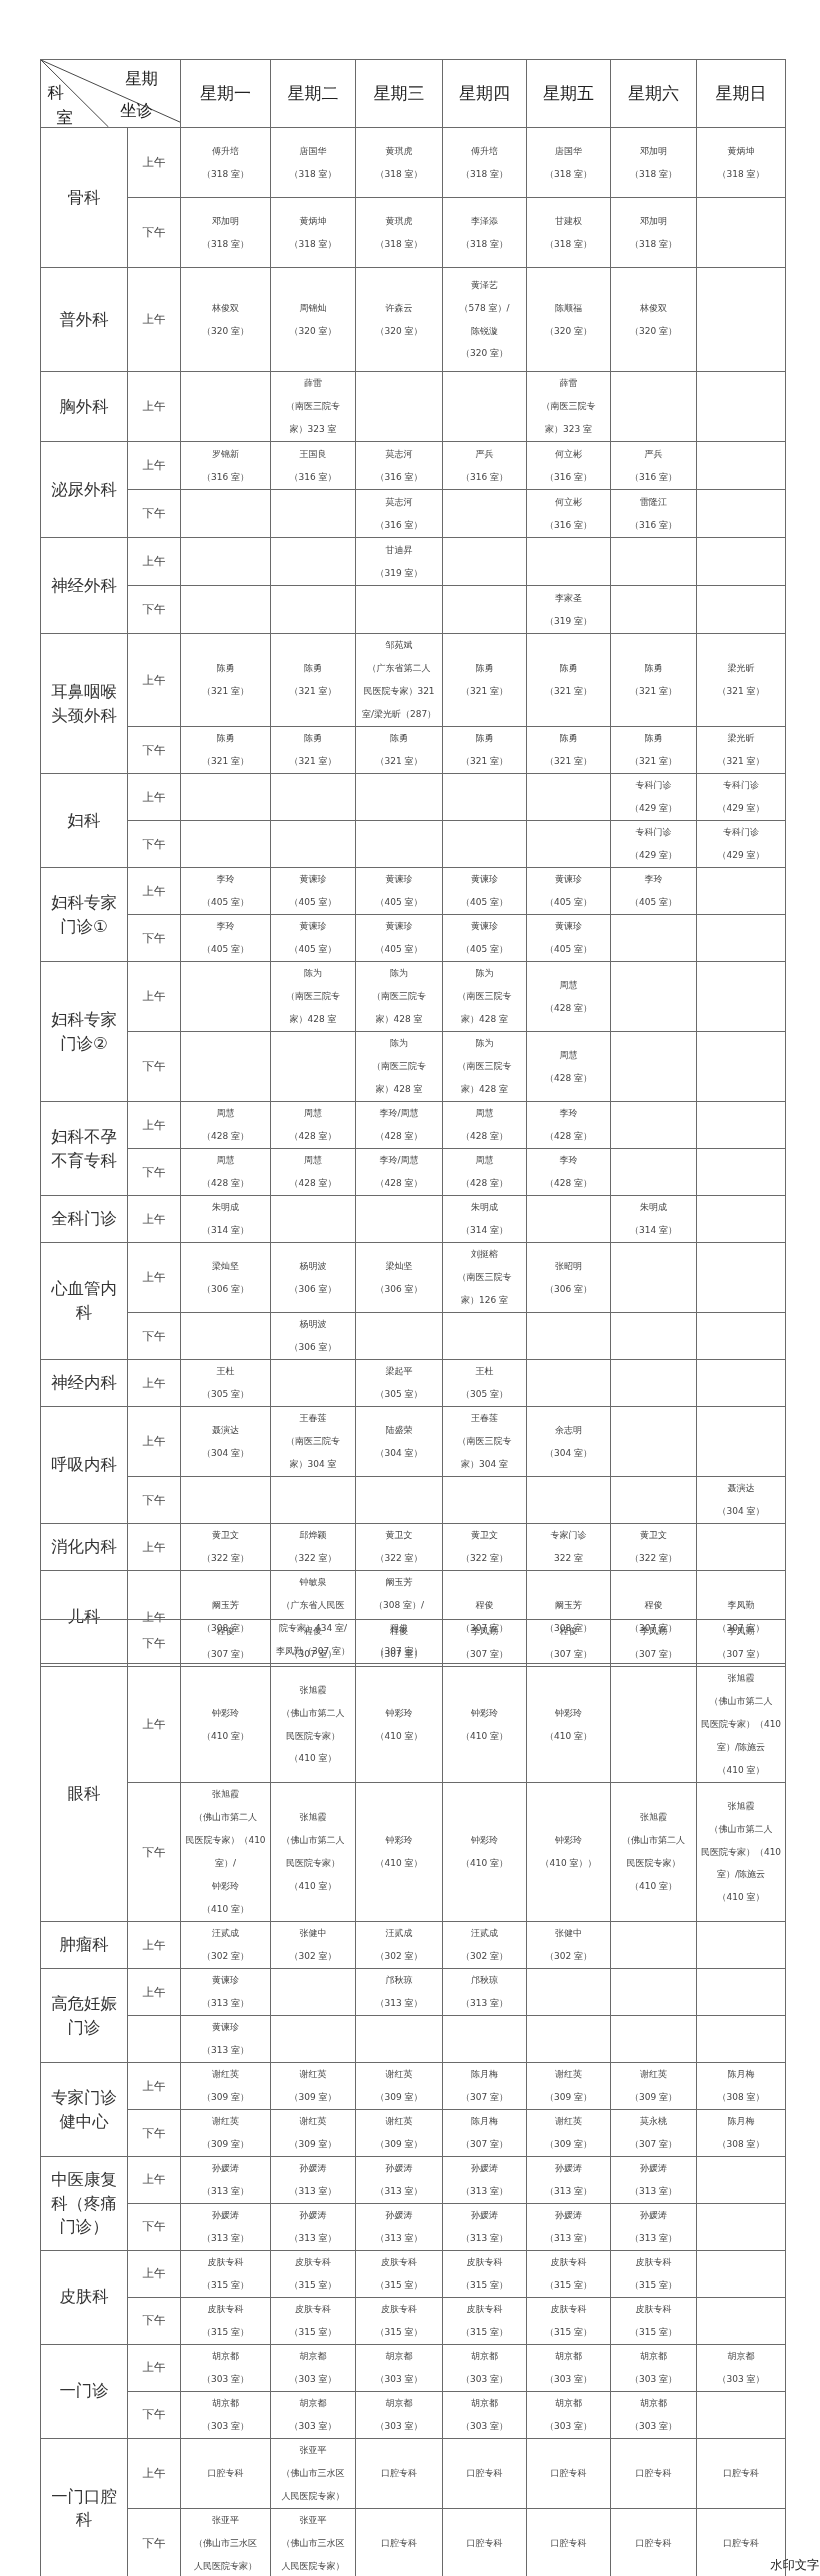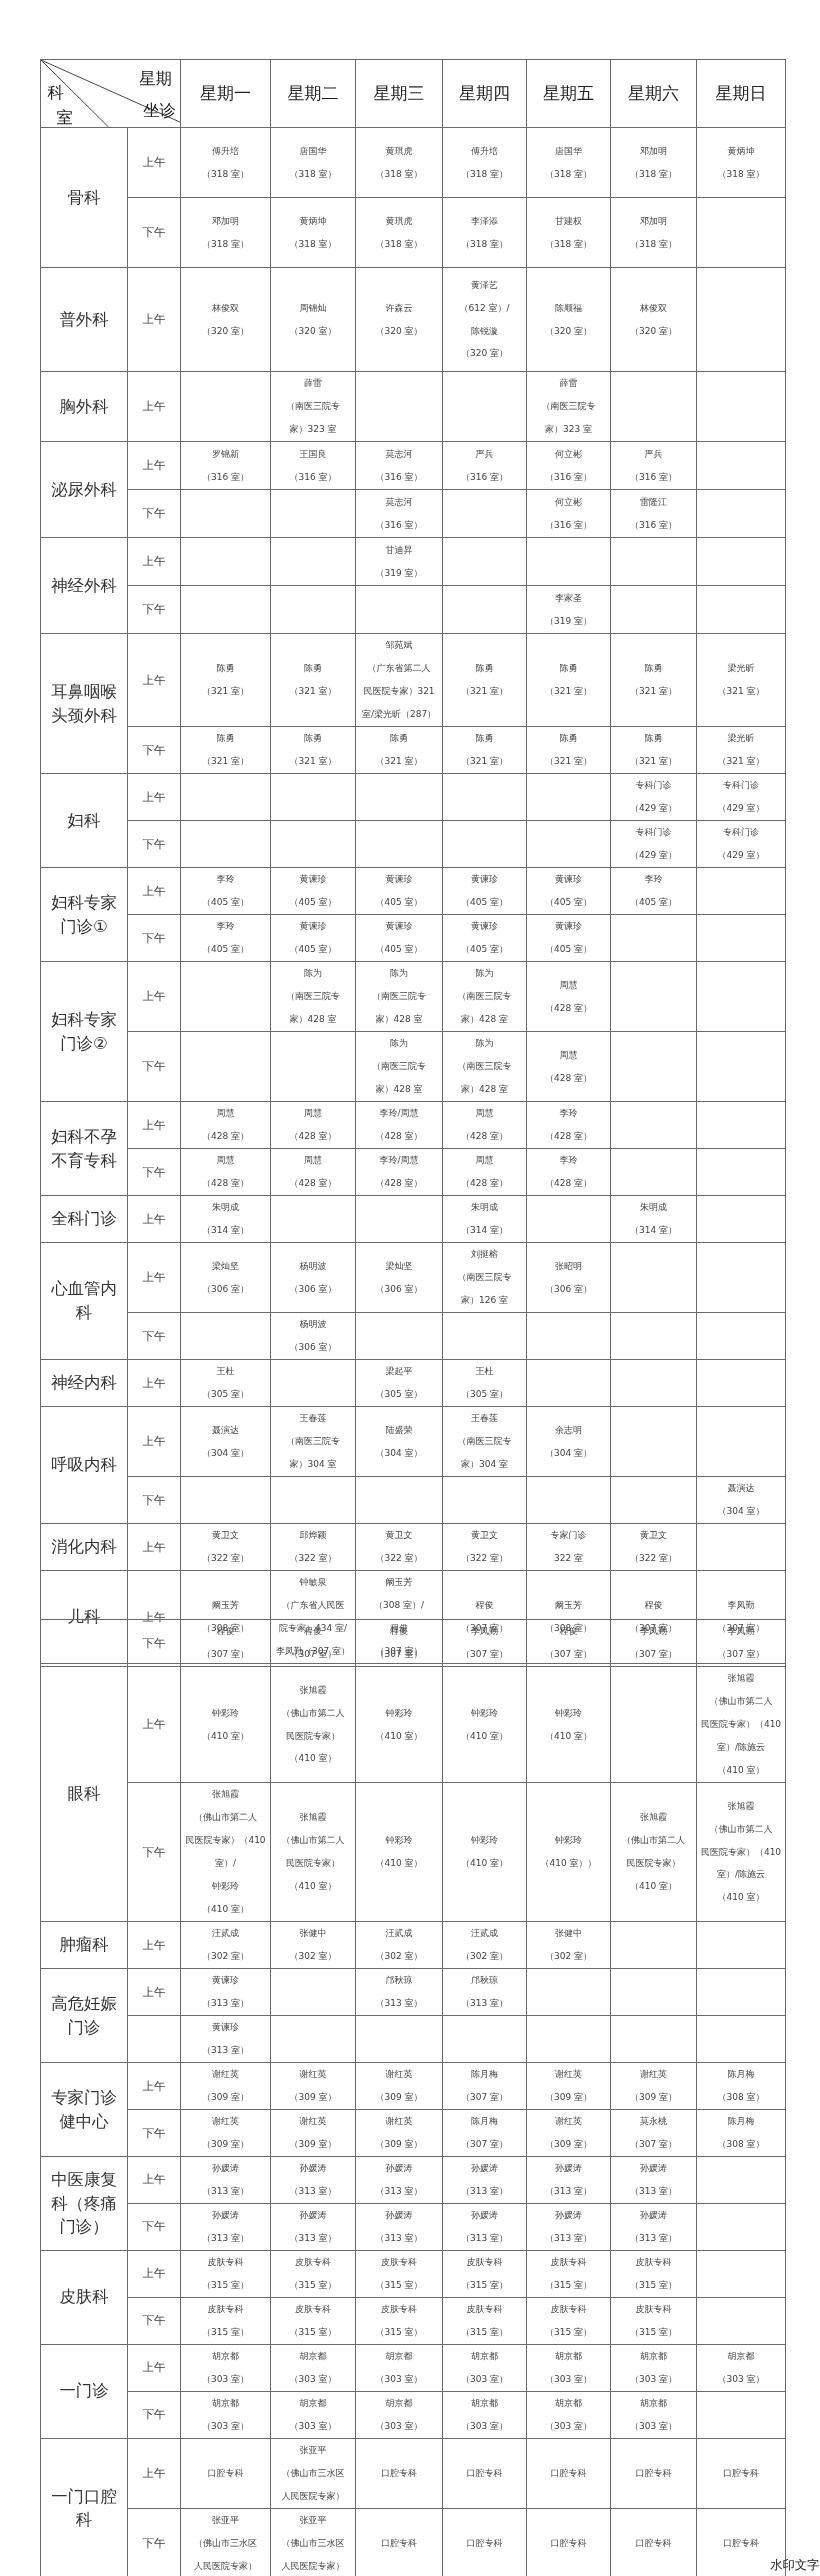--- a/index.html
+++ b/index.html
@@ -41,23 +41,23 @@
       <col class="c-day6">
       <col class="c-day7">
   </colgroup>
   <thead>
     <tr class="head-row">
       <th colspan="2" class="corner">
         <svg viewBox="0 0 171 82" preserveAspectRatio="none">
           <line x1="0" y1="0" x2="171" y2="76" stroke="#444" stroke-width="1.2"></line>
           <line x1="0" y1="0" x2="83" y2="82" stroke="#444" stroke-width="1.2"></line>
         </svg>
-        <span class="lbl" style="right:8px; top:8.2px;">星期</span>
+        <span class="lbl" style="right:22px; top:8.2px;">星期</span>
         <span class="lbl" style="left:6.6px; top:21px; line-height:1.5; white-space:pre; width:34px;"><span style="display:block;text-align:left;">科</span><span style="display:block;text-align:center;">室</span></span>
-        <span class="lbl" style="right:4px; bottom:4.9px;">坐诊</span>
+        <span class="lbl" style="right:27px; bottom:4.9px;">坐诊</span>
       </th>
       <th>星期一</th>
       <th>星期二</th>
       <th>星期三</th>
       <th>星期四</th>
       <th>星期五</th>
       <th>星期六</th>
       <th>星期日</th>
     </tr>
   </thead>
@@ -132,21 +132,21 @@
         <td class="cell">
           <span class="line">周锦灿</span>
           <span class="line">（320 室）</span>
         </td>
         <td class="cell">
           <span class="line">许森云</span>
           <span class="line">（320 室）</span>
         </td>
         <td class="cell">
           <span class="line">黄泽艺</span>
-          <span class="line">（612 室）/</span>
+          <span class="line">（578 室）/</span>
           <span class="line">陈锐漩</span>
           <span class="line">（320 室）</span>
         </td>
         <td class="cell">
           <span class="line">陈顺福</span>
           <span class="line">（320 室）</span>
         </td>
         <td class="cell">
           <span class="line">林俊双</span>
           <span class="line">（320 室）</span>

